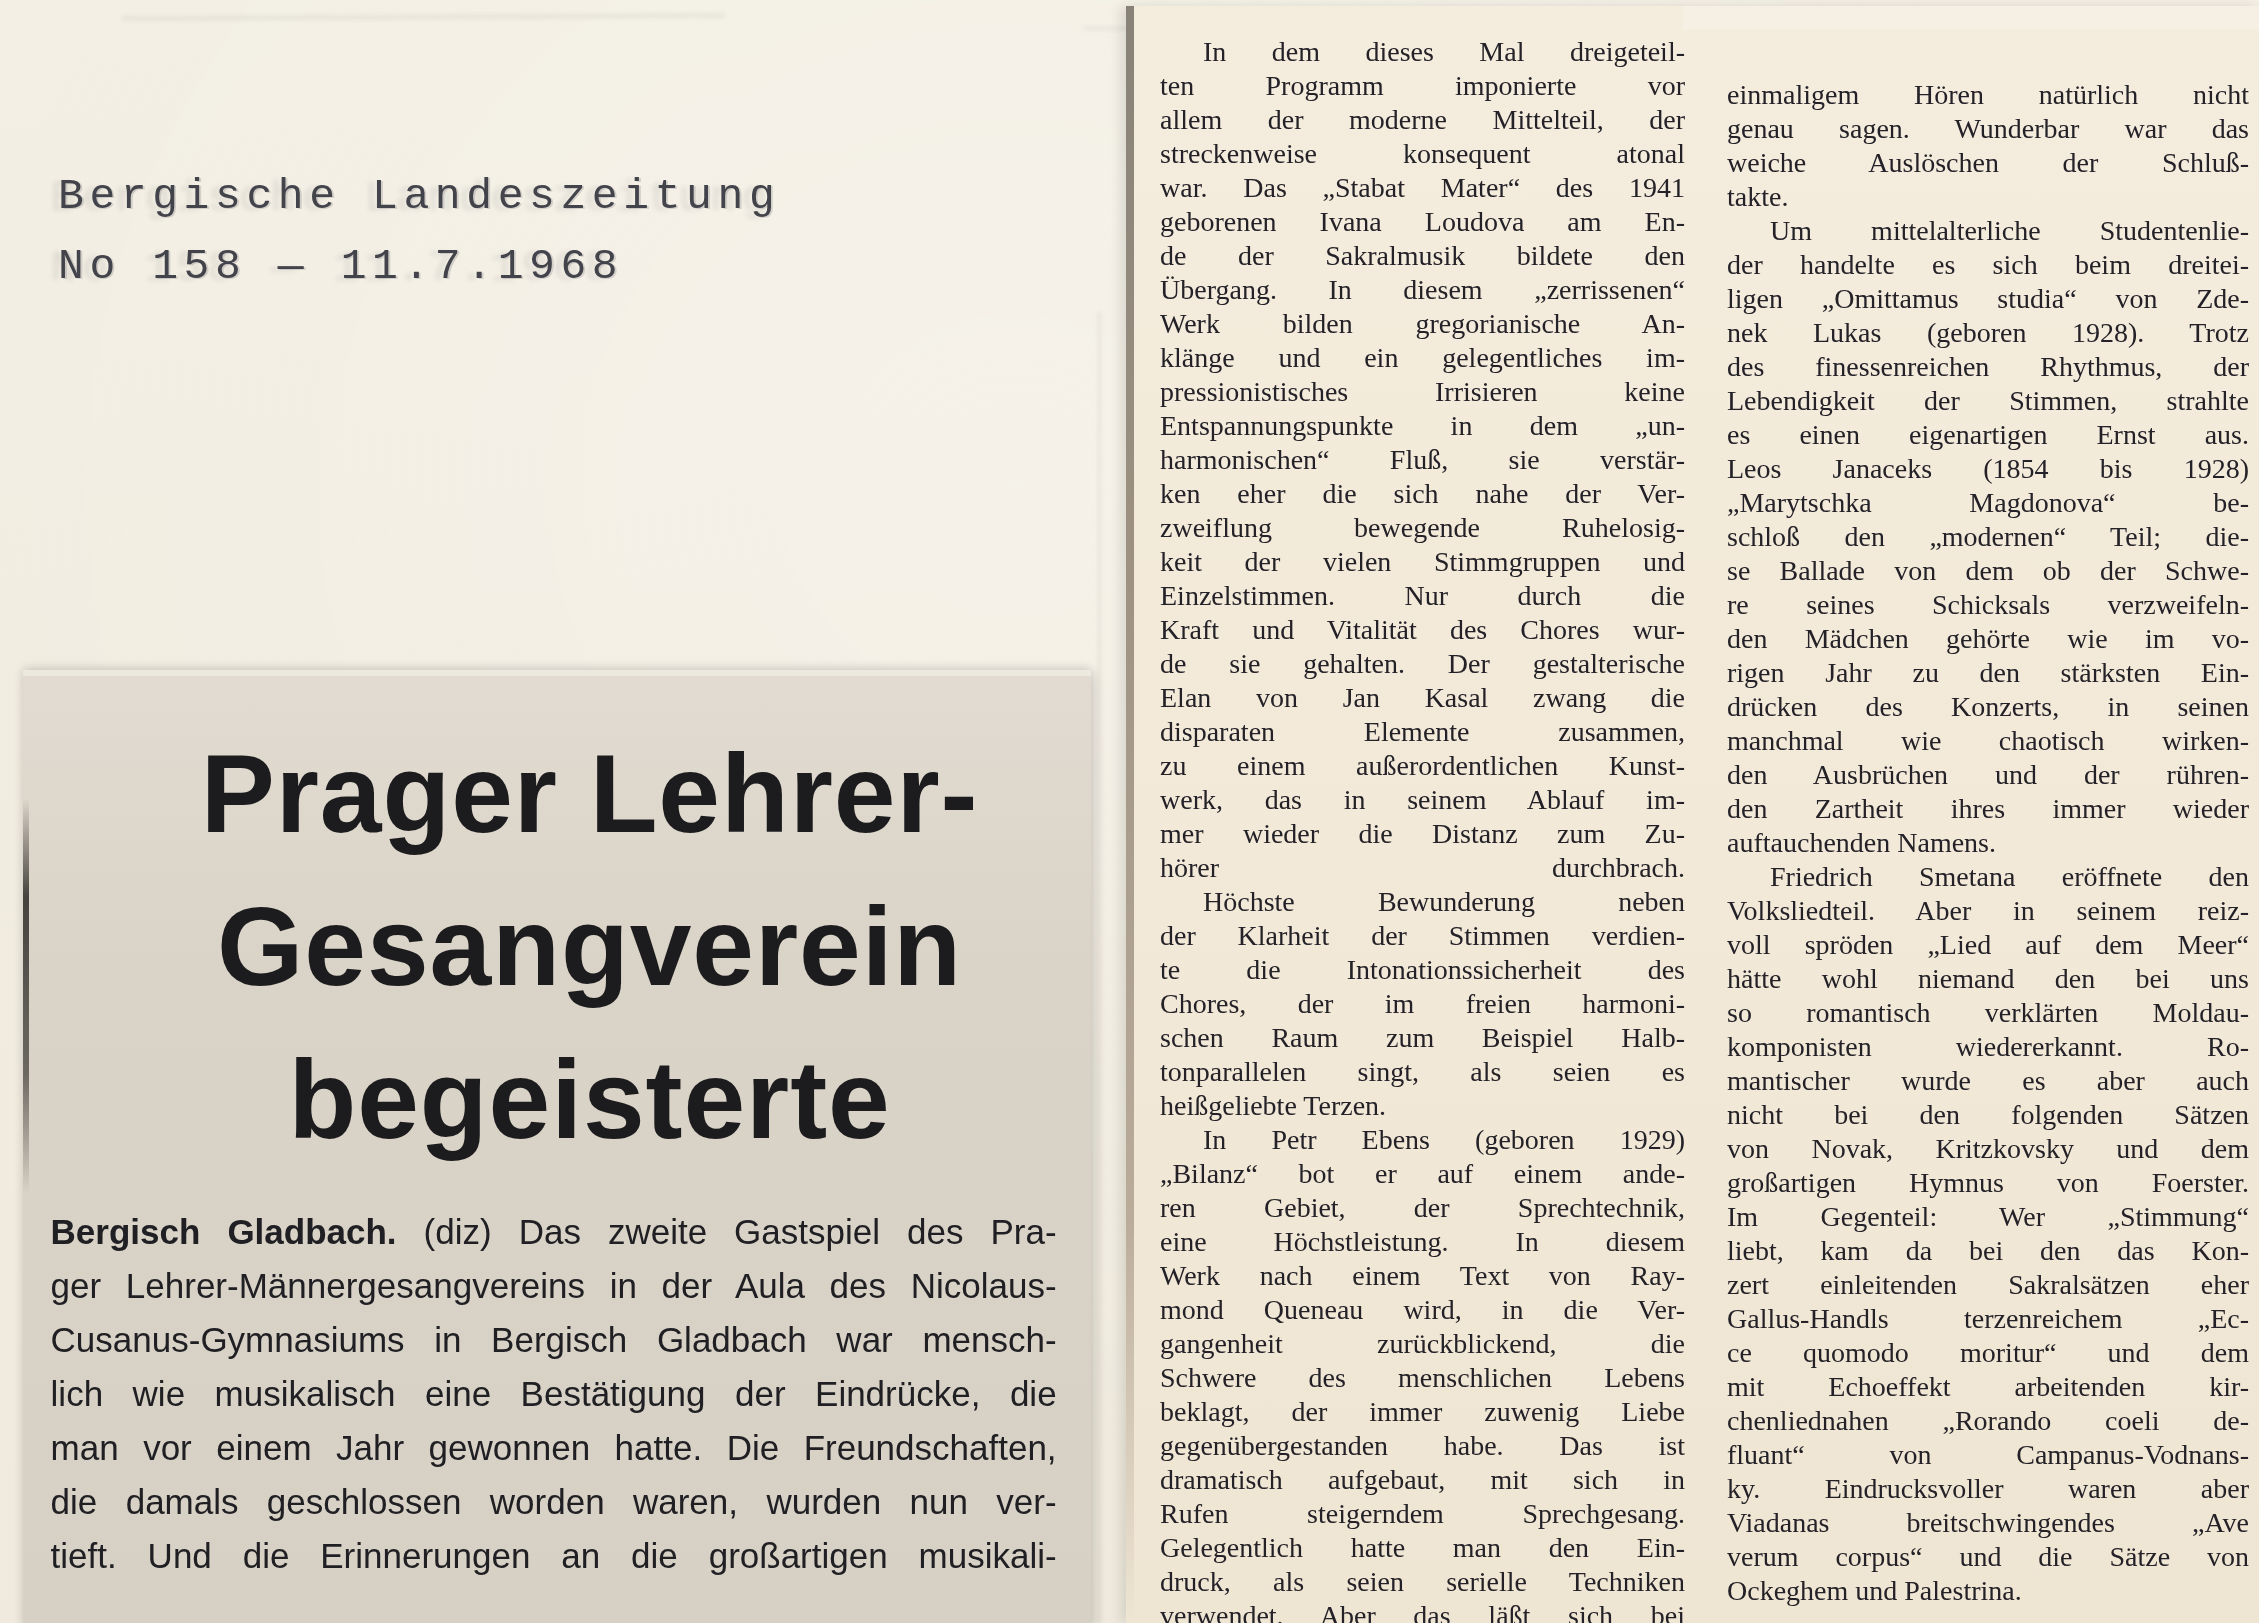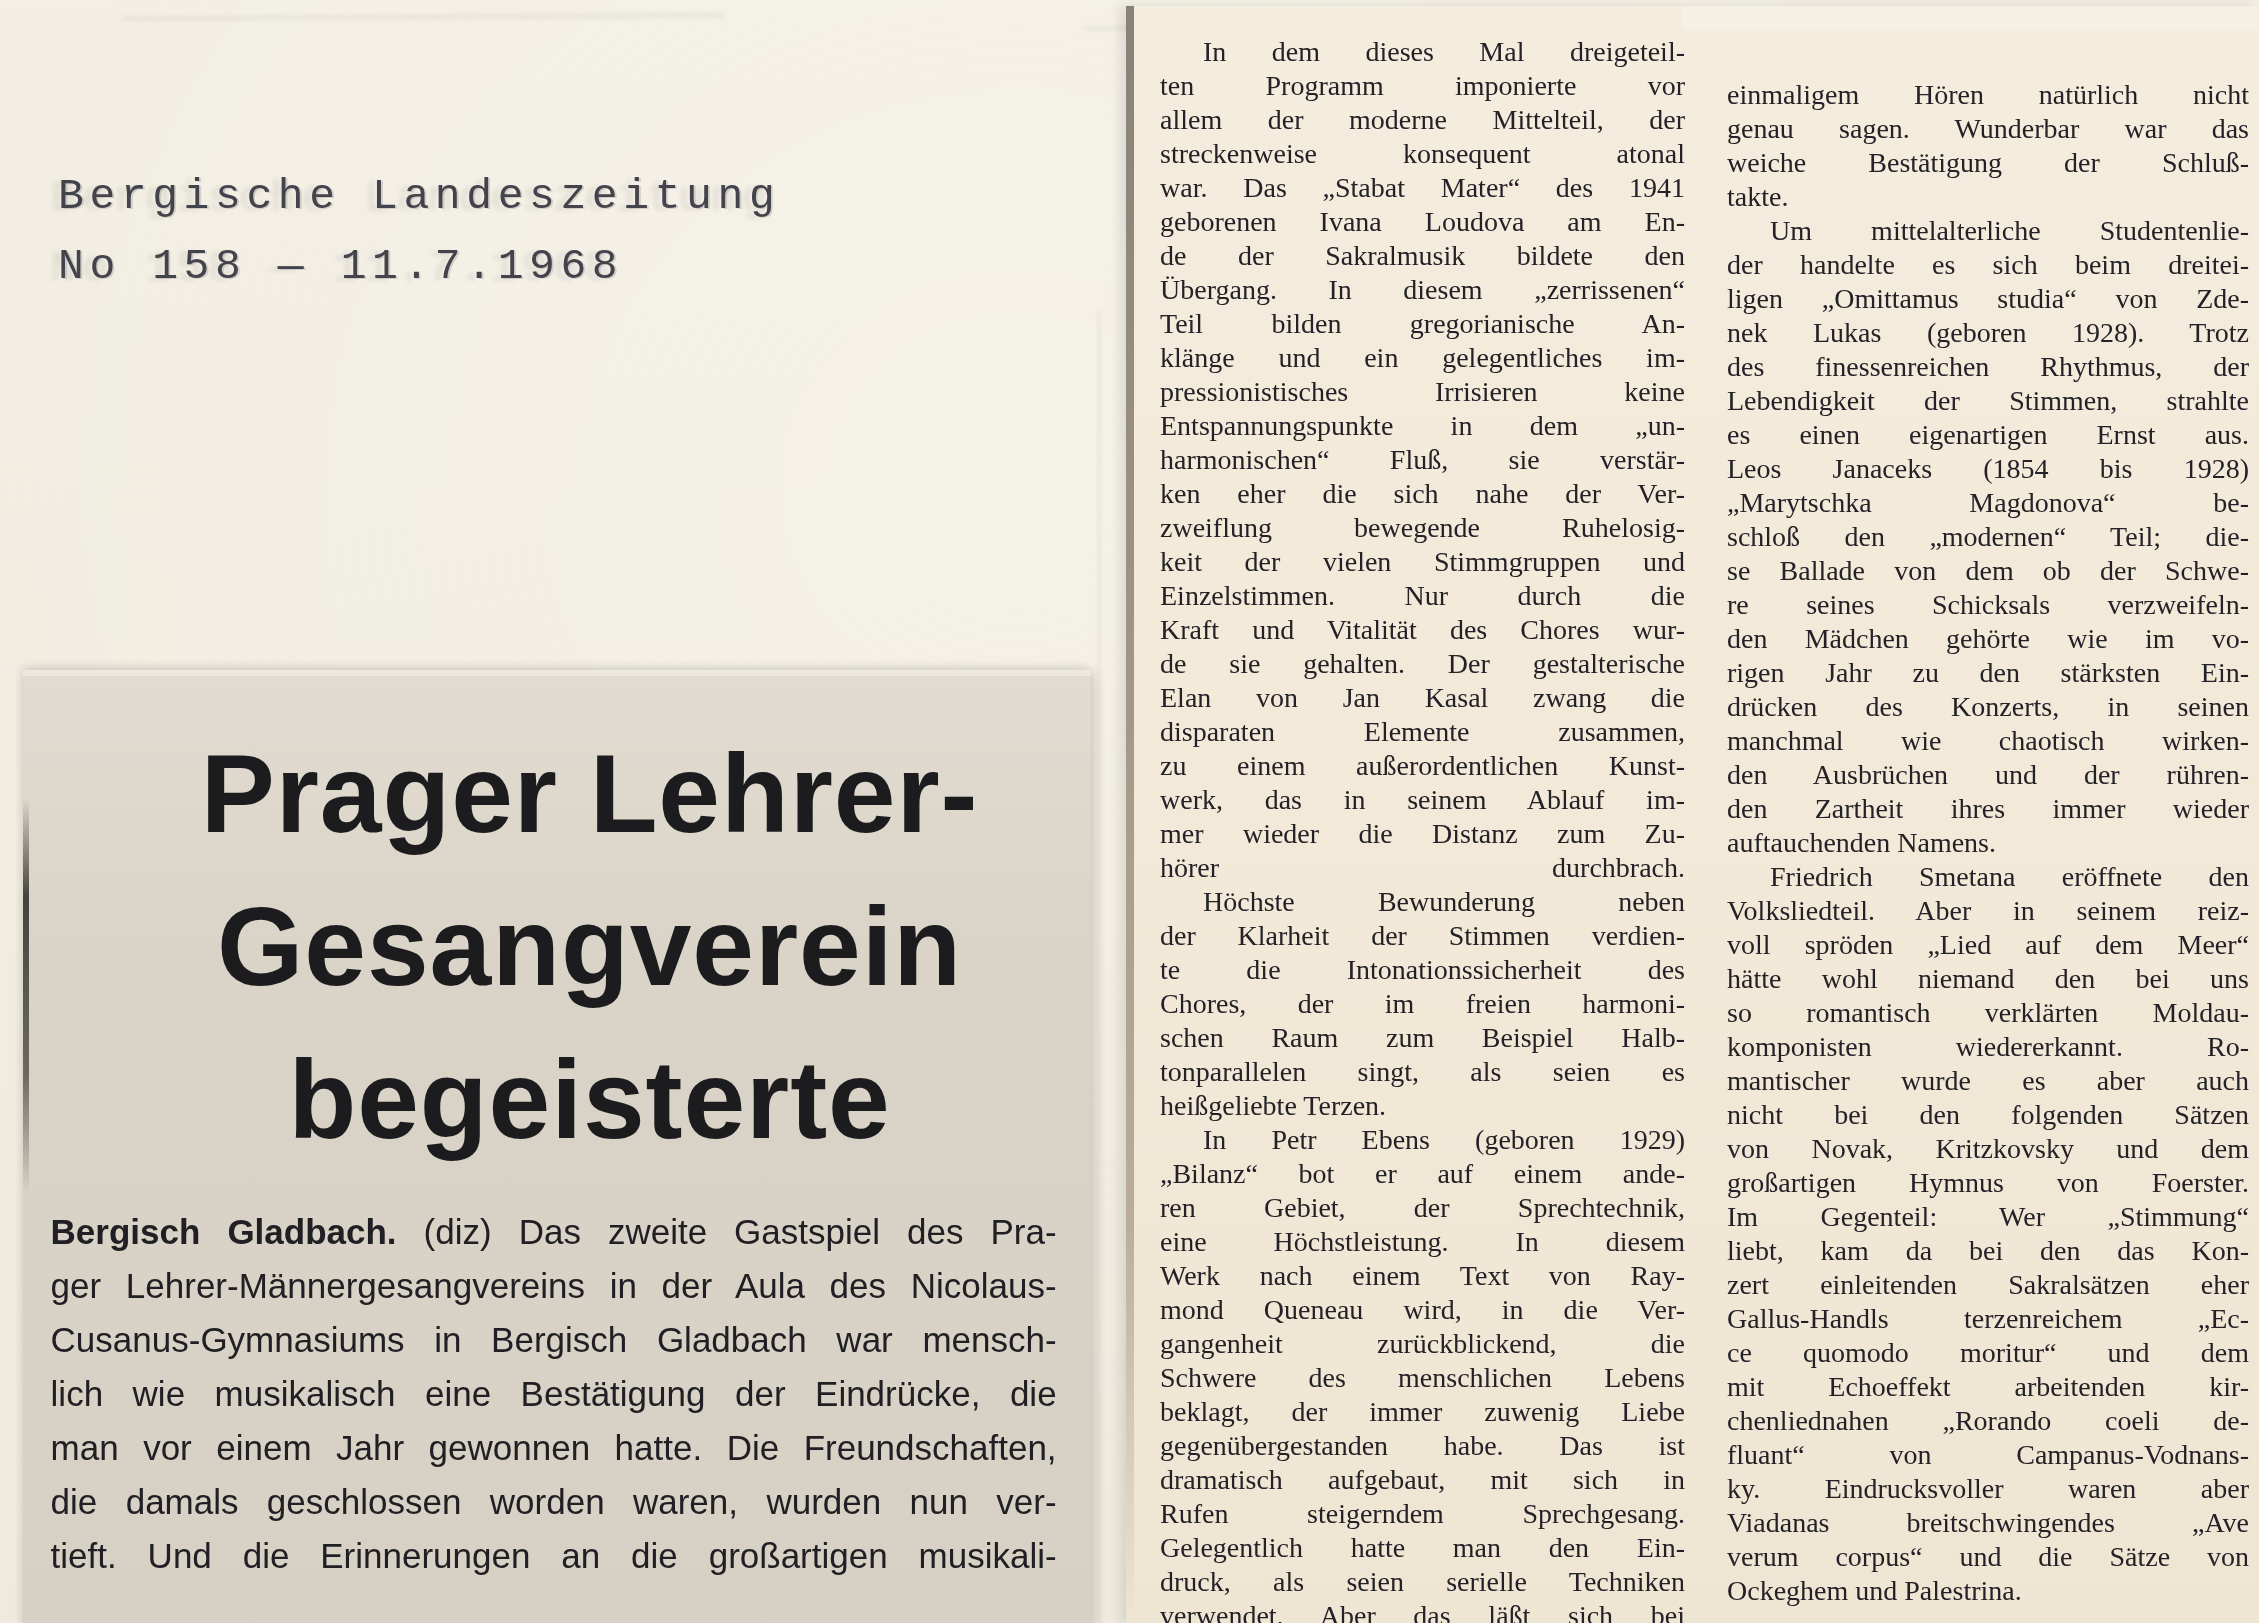--- a/index.html
+++ b/index.html
@@ -112,21 +112,21 @@
 <div id="news-clip">
   <div class="col" id="col-mid">
       <div class="ln ind">In dem dieses Mal dreigeteil-</div>
       <div class="ln">ten Programm imponierte vor</div>
       <div class="ln">allem der moderne Mittelteil, der</div>
       <div class="ln">streckenweise konsequent atonal</div>
       <div class="ln">war. Das „Stabat Mater“ des 1941</div>
       <div class="ln">geborenen Ivana Loudova am En-</div>
       <div class="ln">de der Sakralmusik bildete den</div>
       <div class="ln">Übergang. In diesem „zerrissenen“</div>
-      <div class="ln">Teil bilden gregorianische An-</div>
+      <div class="ln">Werk bilden gregorianische An-</div>
       <div class="ln">klänge und ein gelegentliches im-</div>
       <div class="ln">pressionistisches Irrisieren keine</div>
       <div class="ln">Entspannungspunkte in dem „un-</div>
       <div class="ln">harmonischen“ Fluß, sie verstär-</div>
       <div class="ln">ken eher die sich nahe der Ver-</div>
       <div class="ln">zweiflung bewegende Ruhelosig-</div>
       <div class="ln">keit der vielen Stimmgruppen und</div>
       <div class="ln">Einzelstimmen. Nur durch die</div>
       <div class="ln">Kraft und Vitalität des Chores wur-</div>
       <div class="ln">de sie gehalten. Der gestalterische</div>
@@ -155,21 +155,21 @@
       <div class="ln">gegenübergestanden habe. Das ist</div>
       <div class="ln">dramatisch aufgebaut, mit sich in</div>
       <div class="ln">Rufen steigerndem Sprechgesang.</div>
       <div class="ln">Gelegentlich hatte man den Ein-</div>
       <div class="ln">druck, als seien serielle Techniken</div>
       <div class="ln">verwendet. Aber das läßt sich bei</div>
     </div>
   <div class="col" id="col-right">
   <div class="ln">einmaligem Hören natürlich nicht</div>
       <div class="ln">genau sagen. Wunderbar war das</div>
-      <div class="ln">weiche Bestätigung der Schluß-</div>
+      <div class="ln">weiche Auslöschen der Schluß-</div>
       <div class="ln end">takte.</div>
       <div class="ln ind">Um mittelalterliche Studentenlie-</div>
       <div class="ln">der handelte es sich beim dreitei-</div>
       <div class="ln">ligen „Omittamus studia“ von Zde-</div>
       <div class="ln">nek Lukas (geboren 1928). Trotz</div>
       <div class="ln">des finessenreichen Rhythmus, der</div>
       <div class="ln">Lebendigkeit der Stimmen, strahlte</div>
       <div class="ln">es einen eigenartigen Ernst aus.</div>
       <div class="ln">Leos Janaceks (1854 bis 1928)</div>
       <div class="ln">„Marytschka Magdonova“ be-</div>

